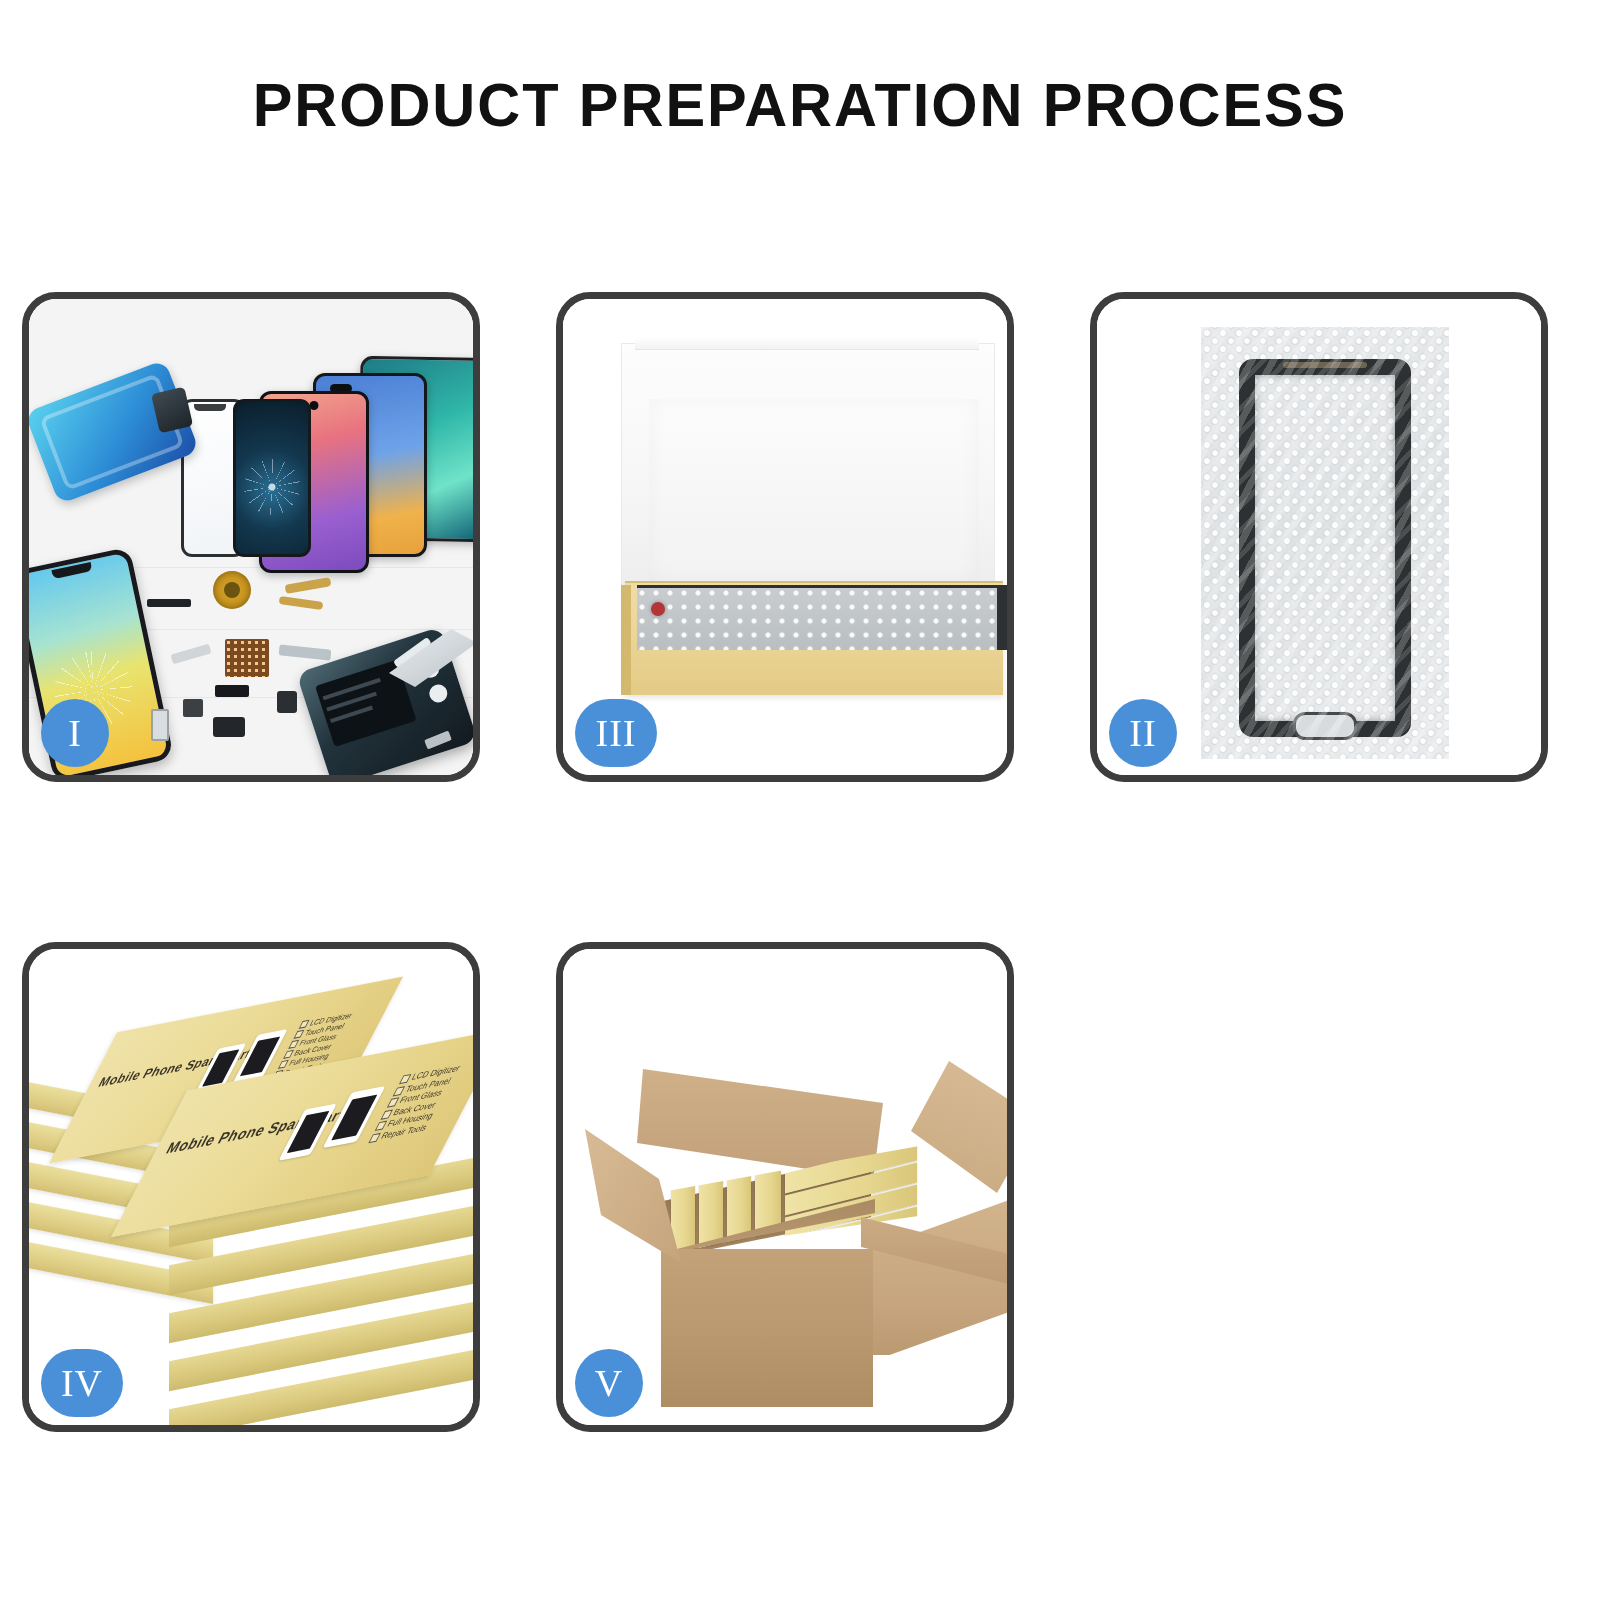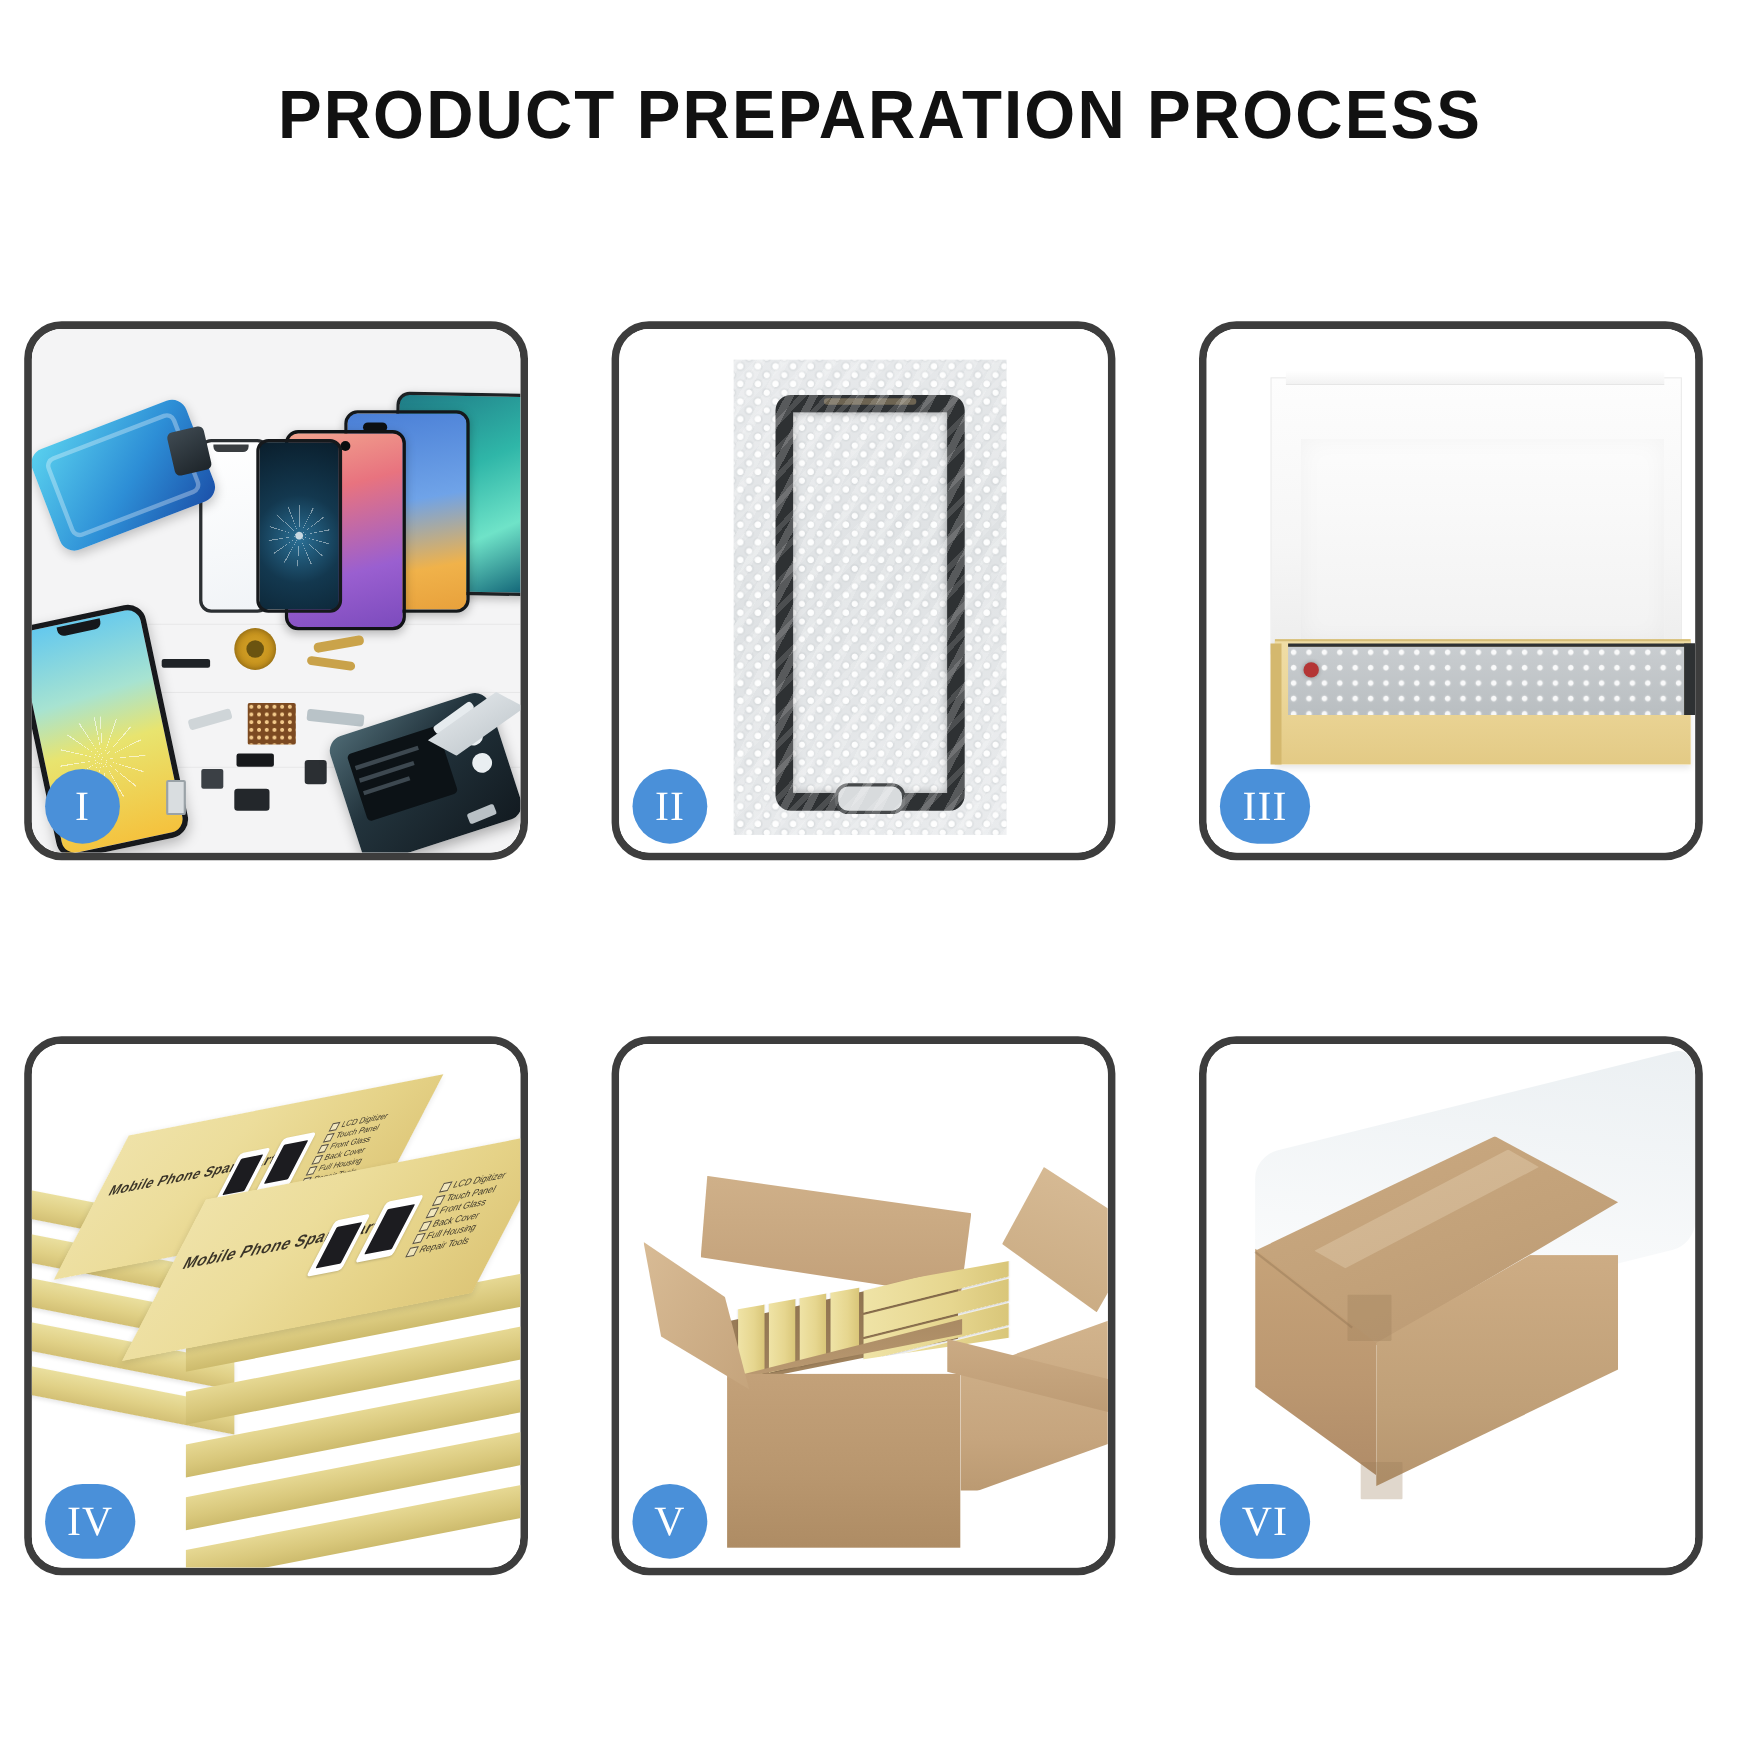--- a/index.html
+++ b/index.html
@@ -417,47 +417,47 @@
                     background:linear-gradient(150deg,#e9edf0,#b9c1c6);
                     clip-path:polygon(0 44px, 62px 0, 88px 14px, 26px 58px);"></div>
         <div class="sp-small" style="right:22px;bottom:30px;width:26px;height:10px;background:#b9c1c6;border-radius:2px;transform:rotate(-22deg);"></div>
       </div>
     </div>
     <div class="badge">I</div>
   </div>
 
   <div class="panel">
     <div class="panel-inner">
-      <div class="scene-bubble">
-        <div class="bw-sheet">
-          <div class="bw-frame">
-            <div class="bw-home"></div>
-          </div>
-          <div class="bw-gloss"></div>
-        </div>
-      </div>
-    </div>
-    <div class="badge">II</div>
-  </div>
-
-  <div class="panel">
-    <div class="panel-inner">
       <div class="scene-mailer">
         <div class="ml-lid"></div>
         <div class="ml-lid-tab"></div>
         <div class="ml-foam"></div>
         <div class="ml-tray-lip"></div>
         <div class="ml-tray"></div>
         <div class="ml-tray-left"></div>
         <div class="ml-screen">
           <div class="ml-screen-dot"></div>
         </div>
       </div>
     </div>
     <div class="badge wide">III</div>
+  </div>
+
+  <div class="panel">
+    <div class="panel-inner">
+      <div class="scene-bubble">
+        <div class="bw-sheet">
+          <div class="bw-frame">
+            <div class="bw-home"></div>
+          </div>
+          <div class="bw-gloss"></div>
+        </div>
+      </div>
+    </div>
+    <div class="badge">II</div>
   </div>
 
   <div class="panel">
     <div class="panel-inner">
       <div class="scene-stack">
 
         <div class="gold-side" style="left:-12px;top:150px;width:196px;height:26px;"></div>
         <div class="gold-side" style="left:-12px;top:190px;width:196px;height:26px;"></div>
         <div class="gold-side" style="left:-12px;top:230px;width:196px;height:26px;"></div>
         <div class="gold-side" style="left:-12px;top:270px;width:196px;height:26px;"></div>
@@ -567,29 +567,14 @@
         <div class="cb-topedge"></div>
         <div class="cb-rightface"></div>
         <div class="cb-front"></div>
         <div class="cb-flap-left"></div>
         <div class="cb-flap-front"></div>
       </div>
     </div>
     <div class="badge">V</div>
   </div>
 
-  <div class="panel">
-    <div class="panel-inner">
-      <div class="scene-sealed">
-        <div class="sc-reflect"></div>
-        <div class="sc-top"></div>
-        <div class="sc-tape"></div>
-        <div class="sc-left"></div>
-        <div class="sc-right"></div>
-        <div class="sc-seam" style="left:44px;top:188px;width:112px;height:2px;transform:rotate(38deg);transform-origin:left center;"></div>
-        <div class="sc-tab" style="left:128px;top:228px;width:40px;height:42px;"></div>
-        <div class="sc-tab" style="left:140px;top:380px;width:38px;height:34px;"></div>
-      </div>
-    </div>
-    <div class="badge wide">VI</div>
-  </div>
 
 </div>
 
 </body></html>

